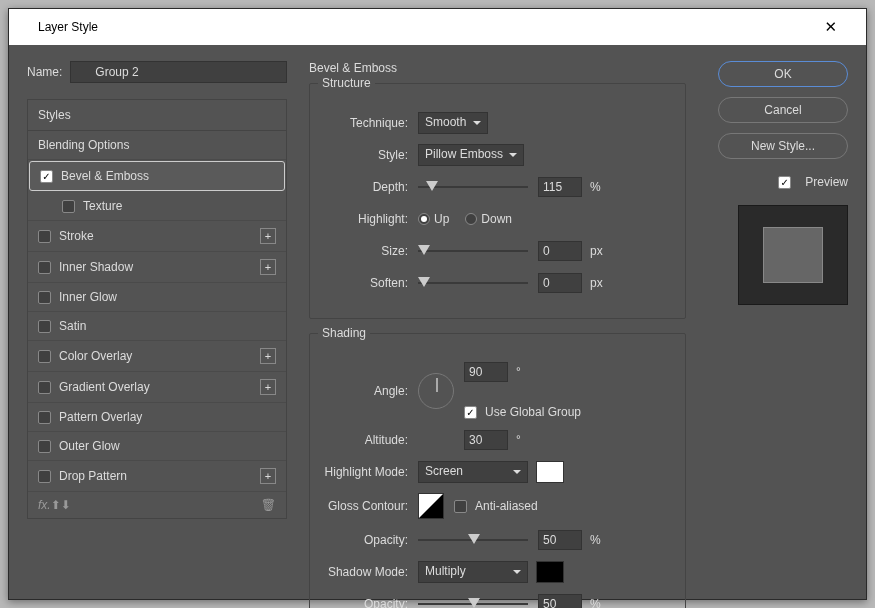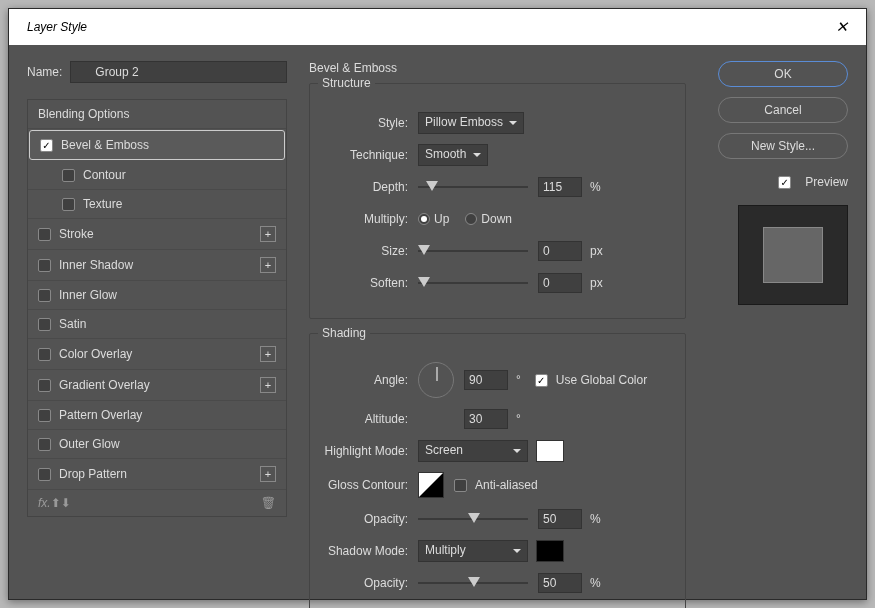--- a/index.html
+++ b/index.html
@@ -1,18 +1,18 @@
 <!DOCTYPE html>
 <html><head>
 <meta charset="utf-8">
 <style>
 * { margin: 0; padding: 0; box-sizing: border-box; font-family: Tahoma, Arial, sans-serif; font-size: 12px; }
 body { background: #b8b8b8; padding: 8px; color: #dcdcdc; }
 .dialog { width: 859px; height: 592px; background: #535353; border: 1px solid #2a2a2a; box-shadow: 0 2px 8px rgba(0,0,0,0.4); }
-.title-bar { height: 36px; background: #fff; display: flex; align-items: center; justify-content: space-between; padding: 0 18px; color: #000; font-size: 13px; font-style: italic; }
+.title-bar { height: 36px; background: #fff; display: flex; align-items: center; justify-content: space-between; padding: 0 29px; color: #000; font-size: 13px; }
 .close-x { font-size: 15px; cursor: pointer; }
 .dialog-body { padding: 16px 18px; display: flex; gap: 14px; height: 482px; }
 .left-col { width: 260px; display: flex; flex-direction: column; }
 .name-row { display: flex; align-items: center; gap: 8px; margin-bottom: 16px; }
 .name-input { flex: 1; background: #404040; border: 1px solid #333; color: #dcdcdc; padding: 3px 24px; height: 22px; }
 .styles-panel { border: 1px solid #444; background: #535353; flex: 1; display: flex; flex-direction: column; }
 .panel-head { padding: 8px 10px; border-bottom: 1px solid #444; }
 .style-item { display: flex; align-items: center; padding: 7px 10px; border-bottom: 1px solid #4a4a4a; cursor: pointer; justify-content: space-between; }
 .style-item.active { background: #5a5a5a; border: 1px solid #ccc; border-radius: 3px; margin: 1px; }
 .style-item.indent { padding-left: 34px; }
@@ -61,33 +61,28 @@
     <span class="close-x">✕</span>
   </div>
   <div class="dialog-body">
 
     <div class="left-col">
       <div class="name-row">
         <span>Name:</span>
         <input class="name-input" value="Group 2" style="">
       </div>
       <div class="styles-panel">
+        <div class="panel-head">Styles</div>
         <div class="style-item">
           <span>Blending Options</span>
         </div>
         <div class="style-item active">
           <span class="inline-chk">
               <span class="chk checked"></span>
               <span>Bevel &amp; Emboss</span>
-            </span>
-        </div>
-        <div class="style-item indent">
-          <span class="inline-chk">
-              <span class="chk"></span>
-              <span>Contour</span>
             </span>
         </div>
         <div class="style-item indent">
           <span class="inline-chk">
               <span class="chk"></span>
               <span>Texture</span>
             </span>
         </div>
         <div class="style-item">
           <span class="inline-chk">
@@ -157,37 +152,37 @@
         </div>
       </div>
     </div>
 
     <div class="center-col">
       <span class="bevel-label">Bevel &amp; Emboss</span>
 
       <div class="group">
         <span class="group-label">Structure</span>
         <div class="form-row">
+          <label>Technique:</label>
+          <div class="select" style="min-width:70px"><span>Smooth</span></div>
+        </div>
+        <div class="form-row">
           <label>Style:</label>
           <div class="select"><span>Pillow Emboss</span></div>
         </div>
         <div class="form-row">
-          <label>Technique:</label>
-          <div class="select" style="min-width:70px"><span>Smooth</span></div>
-        </div>
-        <div class="form-row">
           <label>Depth:</label>
           <div class="slider">
               <span class="thumb" style="left:8px"></span>
             </div>
           <input class="num-input" value="115" style="">
           <span class="unit">%</span>
         </div>
         <div class="form-row">
-          <label>Multiply:</label>
+          <label>Highlight:</label>
           <span class="radio checked"></span>
           <span style="margin-right:16px">Up</span>
           <span class="radio"></span>
           <span>Down</span>
         </div>
         <div class="form-row">
           <label>Size:</label>
           <div class="slider">
               <span class="thumb" style="left:0"></span>
             </div>
@@ -202,28 +197,28 @@
           <input class="num-input" value="0" style="">
           <span class="unit">px</span>
         </div>
       </div>
 
       <div class="group">
         <span class="group-label">Shading</span>
         <div class="form-row">
           <label>Angle:</label>
           <div class="angle-dial"></div>
-          <div style="display:flex;flex-direction:row;gap:14px">
+          <div style="display:flex;flex-direction:column;gap:23px">
             <div style="display:flex;align-items:center">
               <input class="num-input" value="90" style="">
               <span class="unit">°</span>
             </div>
             <div class="inline-chk">
               <span class="chk checked"></span>
-              <span>Use Global Color</span>
+              <span>Use Global Group</span>
             </div>
           </div>
         </div>
         <div class="form-row">
           <label>Altitude:</label>
           <div style="width:46px"></div>
           <input class="num-input" value="30" style="">
           <span class="unit">°</span>
         </div>
         <div class="form-row">

